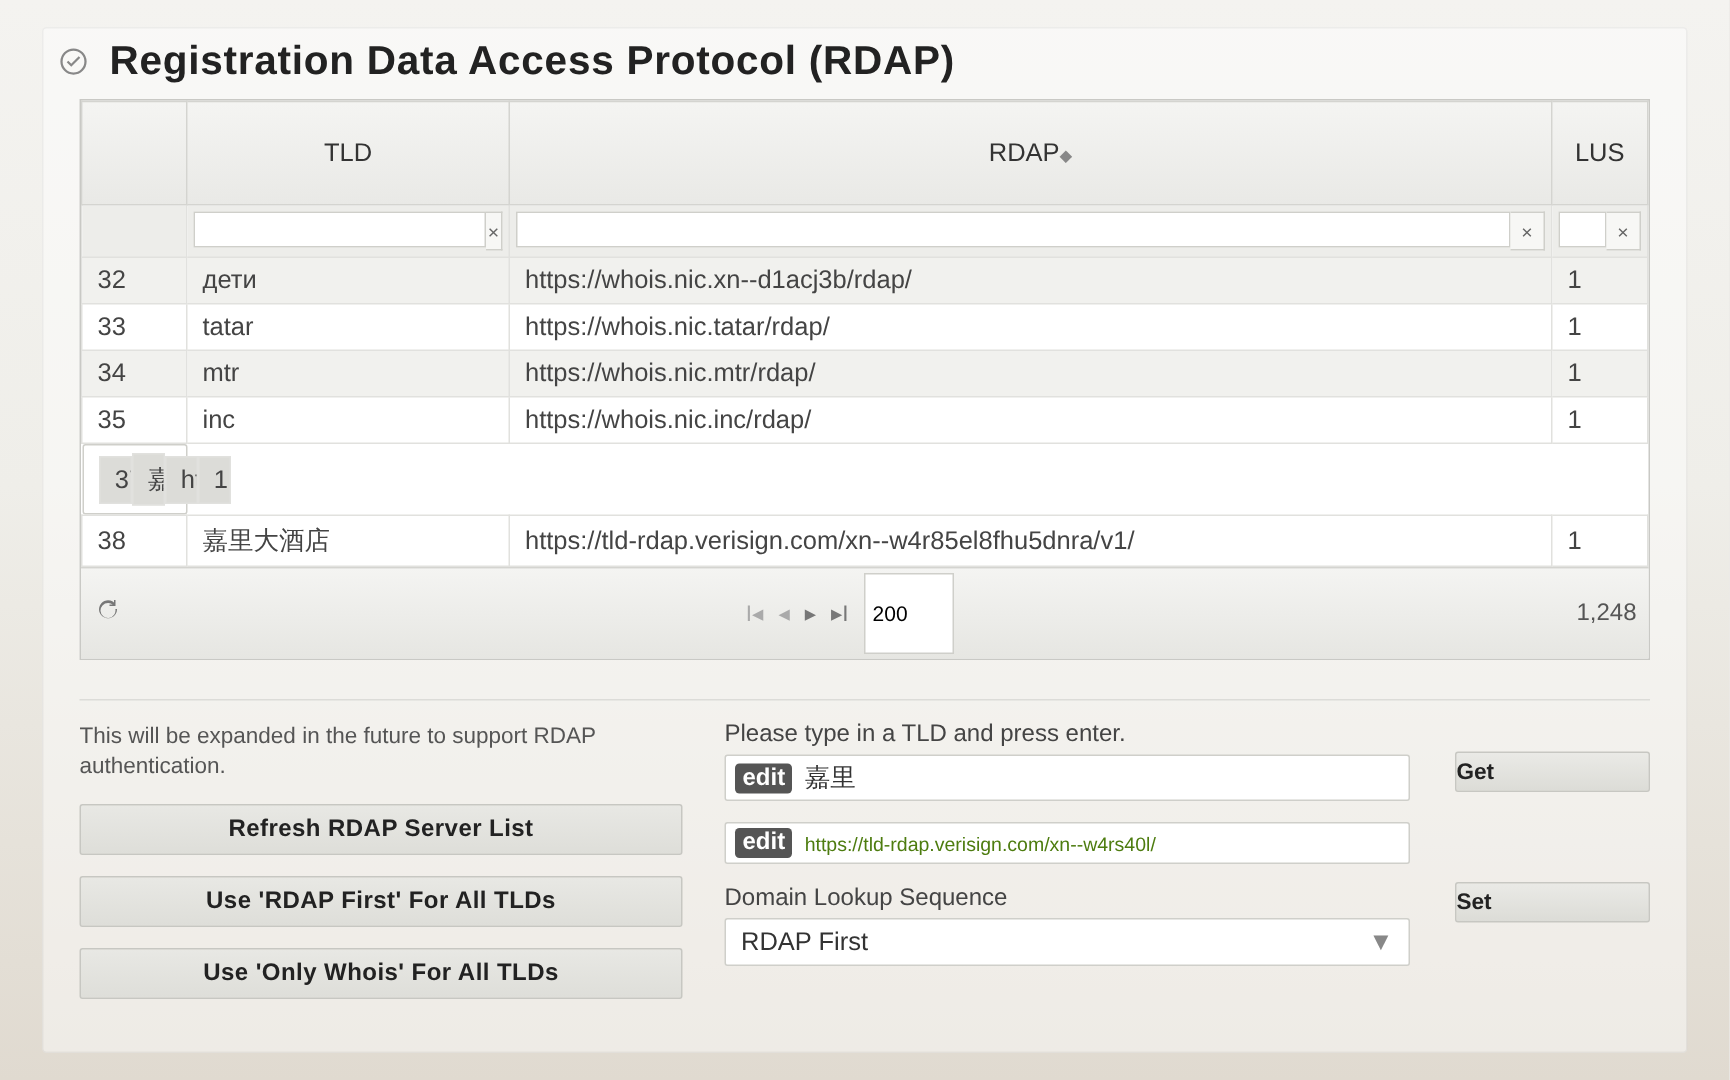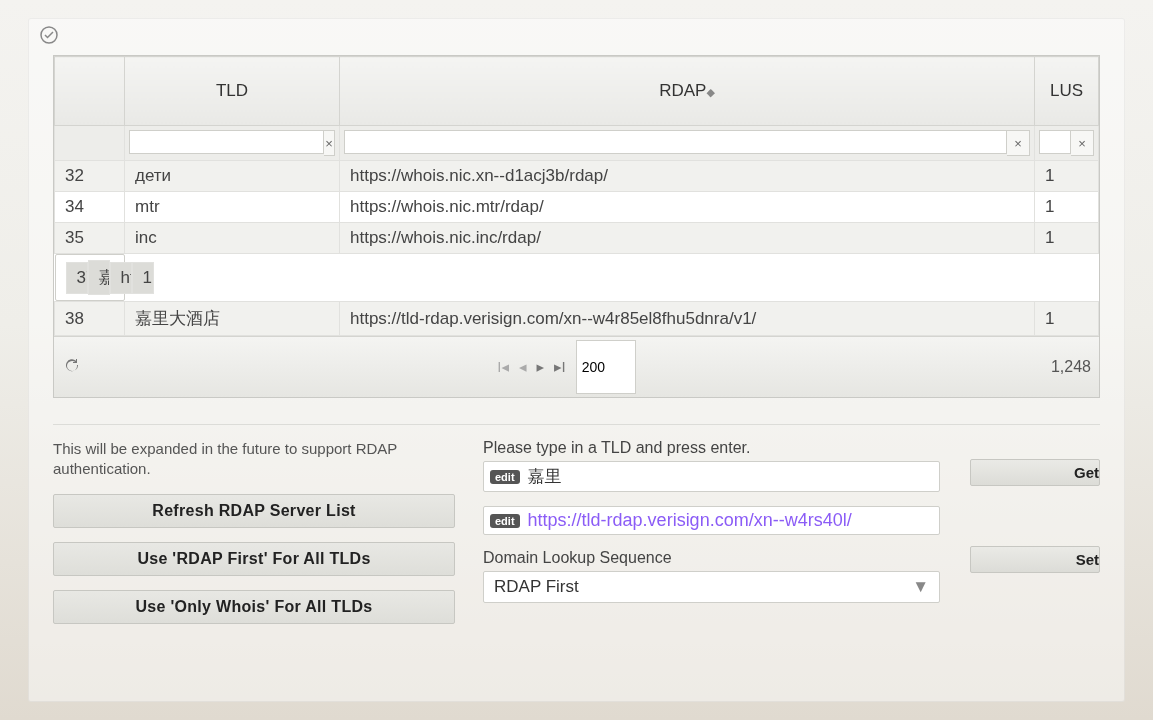--- a/index.html
+++ b/index.html
@@ -27,38 +27,39 @@
   .pager .n{color:#777;cursor:pointer}
   .pager input{width:48px;border:1px solid #cfcfca;padding:18px 5px;font-size:14px}
   .pager .total{font-size:16px;color:#555}
   .divider{margin:26px 24px 14px 24px;height:0;border-top:1px solid #dcdcd8}
   .cols{display:flex;gap:30px;margin:12px 24px}
   .left{width:400px}
   .midc{flex:1}
   .right{width:130px;display:flex;flex-direction:column;gap:60px;padding-top:20px}
   .note{font-size:15px;color:#555;line-height:1.35}
   .btn{display:block;width:100%;background:linear-gradient(#e8e8e4,#dedeD9);border:1px solid #c7c7c2;border-radius:2px;padding:7px 0;text-align:center;font-family:"Arial Narrow",sans-serif;font-weight:700;font-stretch:condensed;font-size:16px;color:#222;margin-top:14px;letter-spacing:.3px;cursor:pointer}
-  .sbtn{background:linear-gradient(#eaeae6,#dcdcd7);border:1px solid #c7c7c2;border-radius:2px;padding:4px 0;text-align:right;font-weight:600;font-size:15px;color:#222;cursor:pointer}
+  .sbtn{background:linear-gradient(#eaeae6,#dcdcd7);border:1px solid #c7c7c2;border-radius:2px;padding:4px 0;text-align:left;font-weight:600;font-size:15px;color:#222;cursor:pointer}
   .lbl{font-size:16px;color:#444;margin-bottom:4px}
   .editrow{display:flex;align-items:center;border:1px solid #cfcfca;background:#fff;border-radius:2px;padding:3px 6px;margin-bottom:14px}
-  .badge{background:#555;color:#fff;font-size:11px;font-weight:700;padding:1px 5px;border-radius:3px;margin-right:8px}
+  .badge{background:#555;color:#fff;font-size:16px;font-weight:700;padding:1px 5px;border-radius:3px;margin-right:8px}
   .editrow .val{font-size:17px;color:#333}
-  .editrow .ph{font-size:18px;color:#8b5cf6}
+  .editrow .ph{font-size:13px;color:#4d7c0f}
   .sel{display:flex;align-items:center;justify-content:space-between;border:1px solid #cfcfca;background:#fff;border-radius:2px;padding:5px 10px;font-size:17px;color:#333;cursor:pointer}
 </style>
 </head>
 <body>
 
 <div class="page">
  <div class="panel">
   <div class="hdr">
     <svg width="20" height="20" viewBox="0 0 20 20">
           <circle cx="10" cy="10" r="8" fill="none" stroke="#888" stroke-width="1.5"></circle>
           <path d="M6 10l2.5 2.5L14 7" fill="none" stroke="#888" stroke-width="1.5"></path>
         </svg>
+    <h1>Registration Data Access Protocol (RDAP)</h1>
   </div>
 
   <div class="gridwrap">
     <table class="grid">
       <colgroup>
             <col style="width:70px">
             <col style="width:215px">
             <col>
             <col style="width:64px">
           </colgroup>
@@ -89,20 +90,26 @@
                   <span class="clr">×</span>
                 </div>
               </td>
         </tr>
       </thead>
       <tbody id="tbody">
             <tr>
               <td class="rownum">32</td>
               <td>дети</td>
               <td>https://whois.nic.xn--d1acj3b/rdap/</td>
+              <td>1</td>
+            </tr>
+            <tr>
+              <td class="rownum">33</td>
+              <td>tatar</td>
+              <td>https://whois.nic.tatar/rdap/</td>
               <td>1</td>
             </tr>
             <tr>
               <td class="rownum">34</td>
               <td>mtr</td>
               <td>https://whois.nic.mtr/rdap/</td>
               <td>1</td>
             </tr>
             <tr>
               <td class="rownum">35</td>

